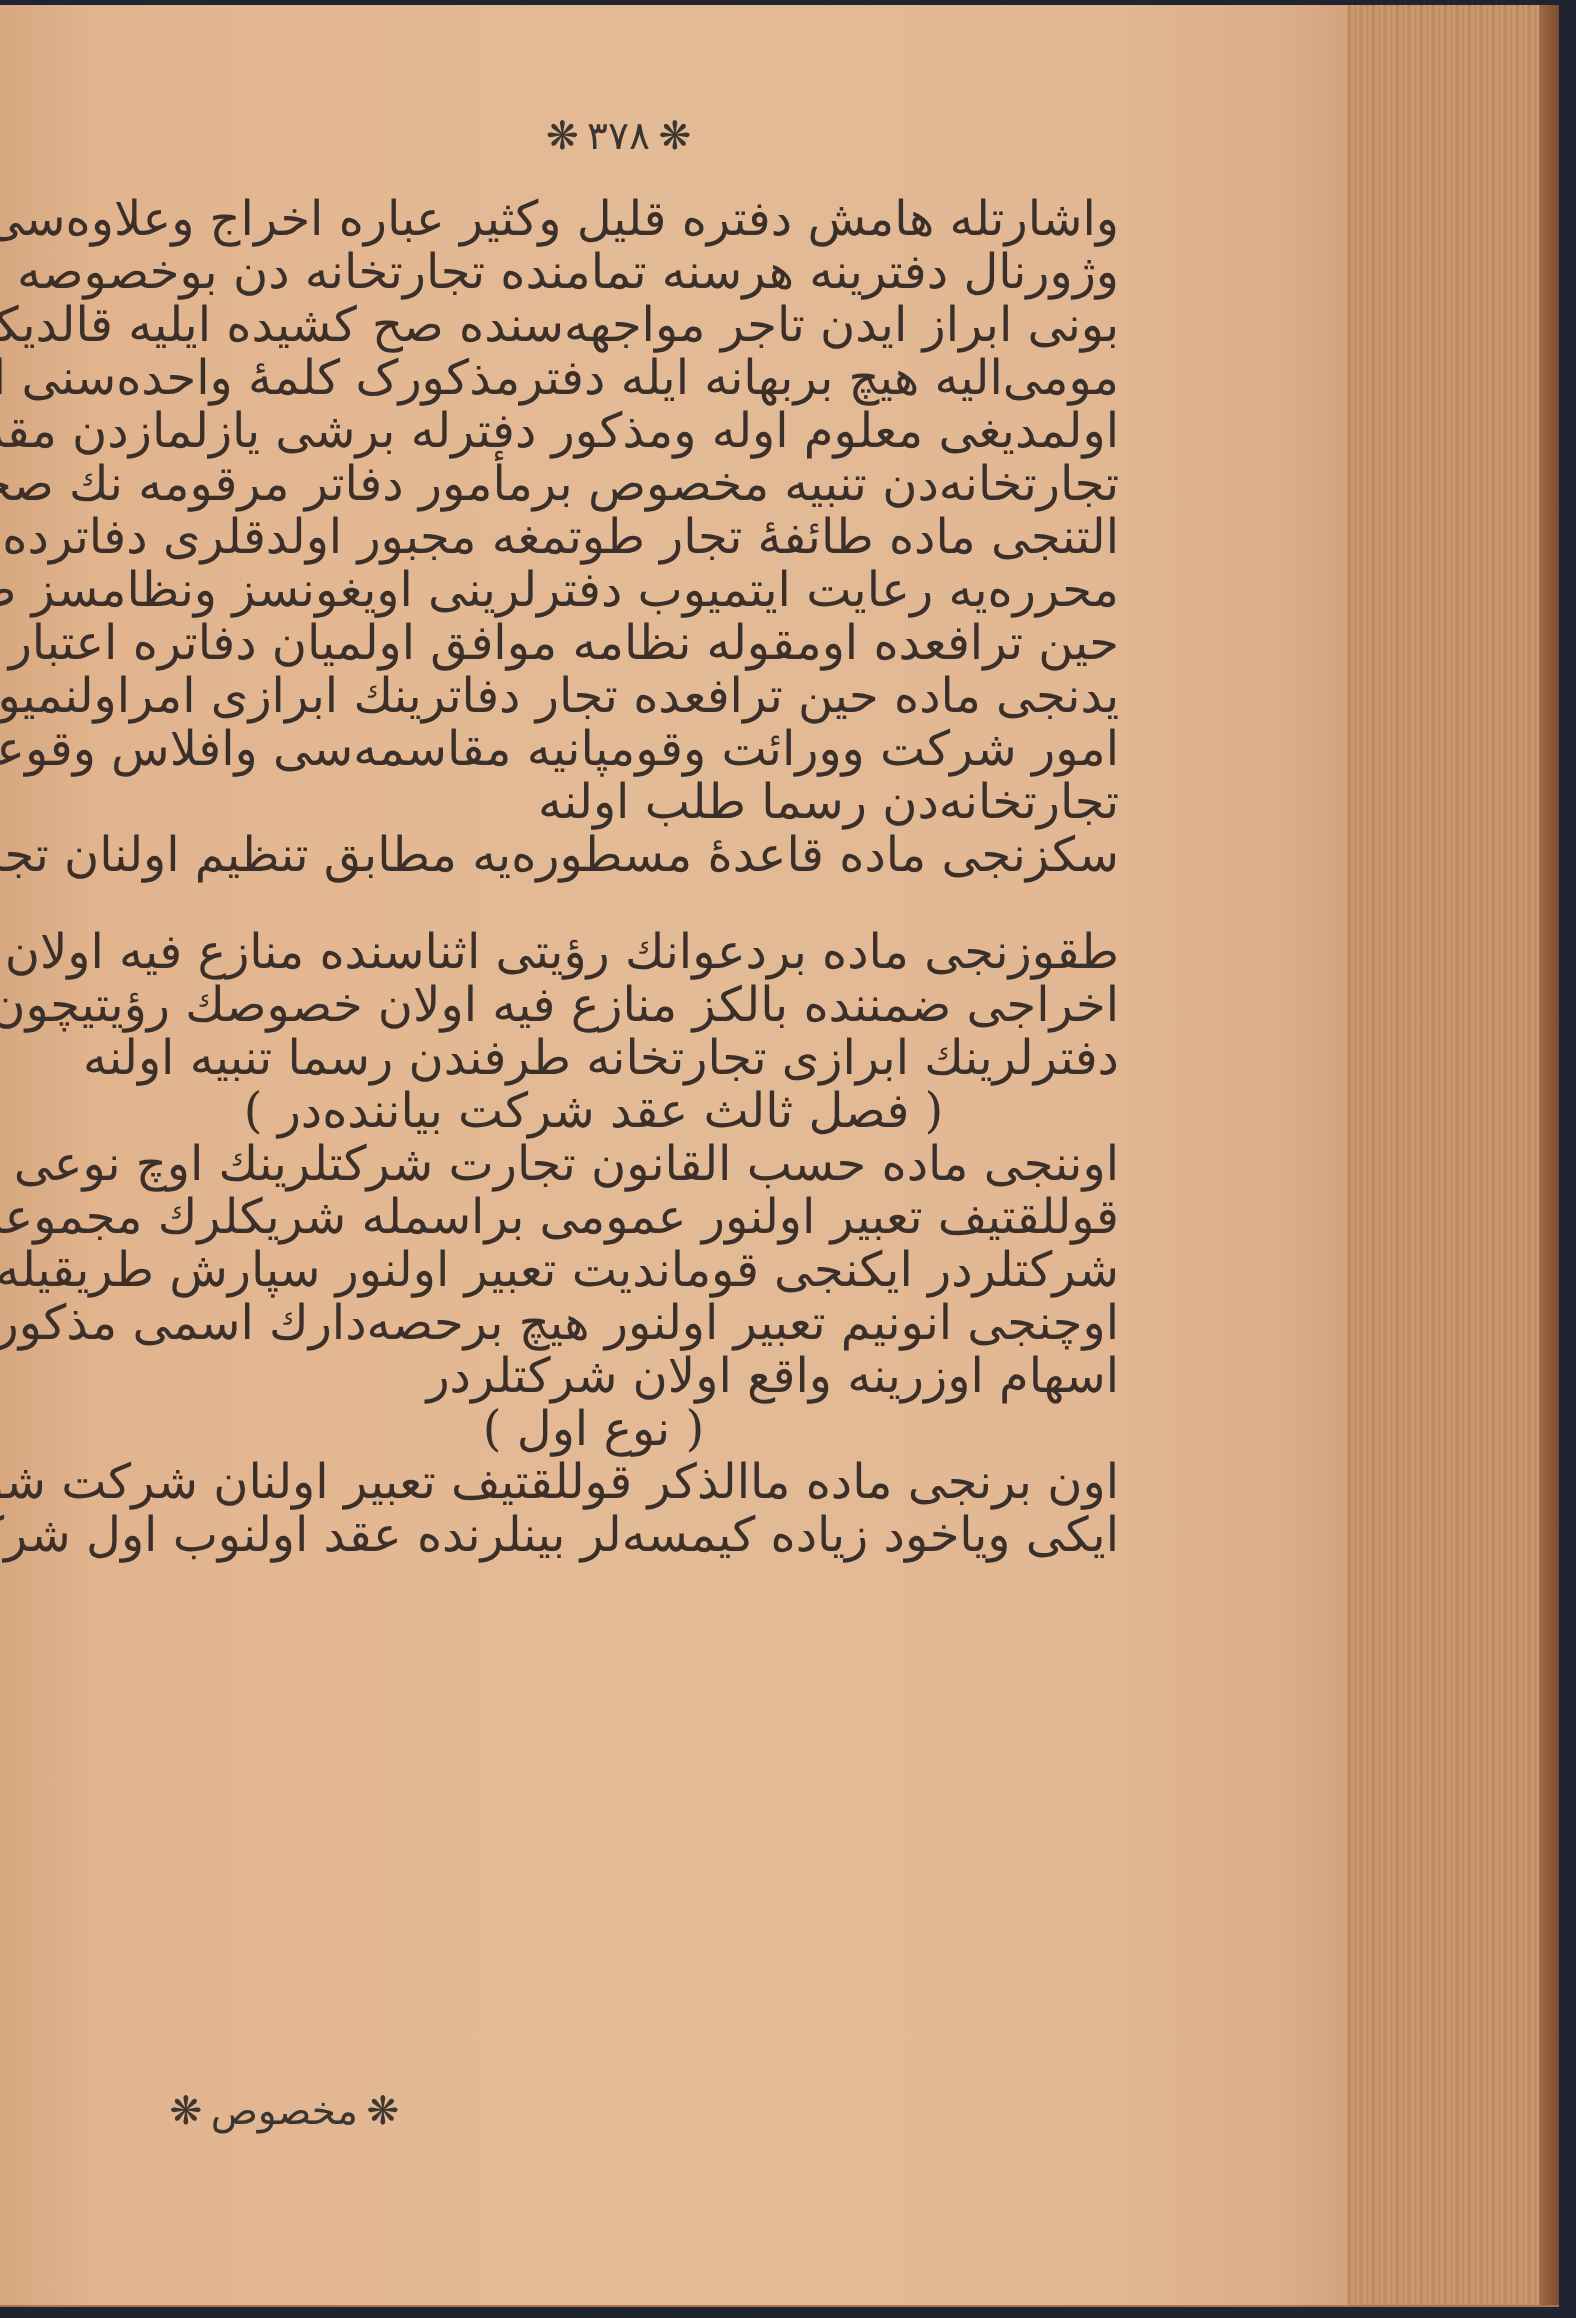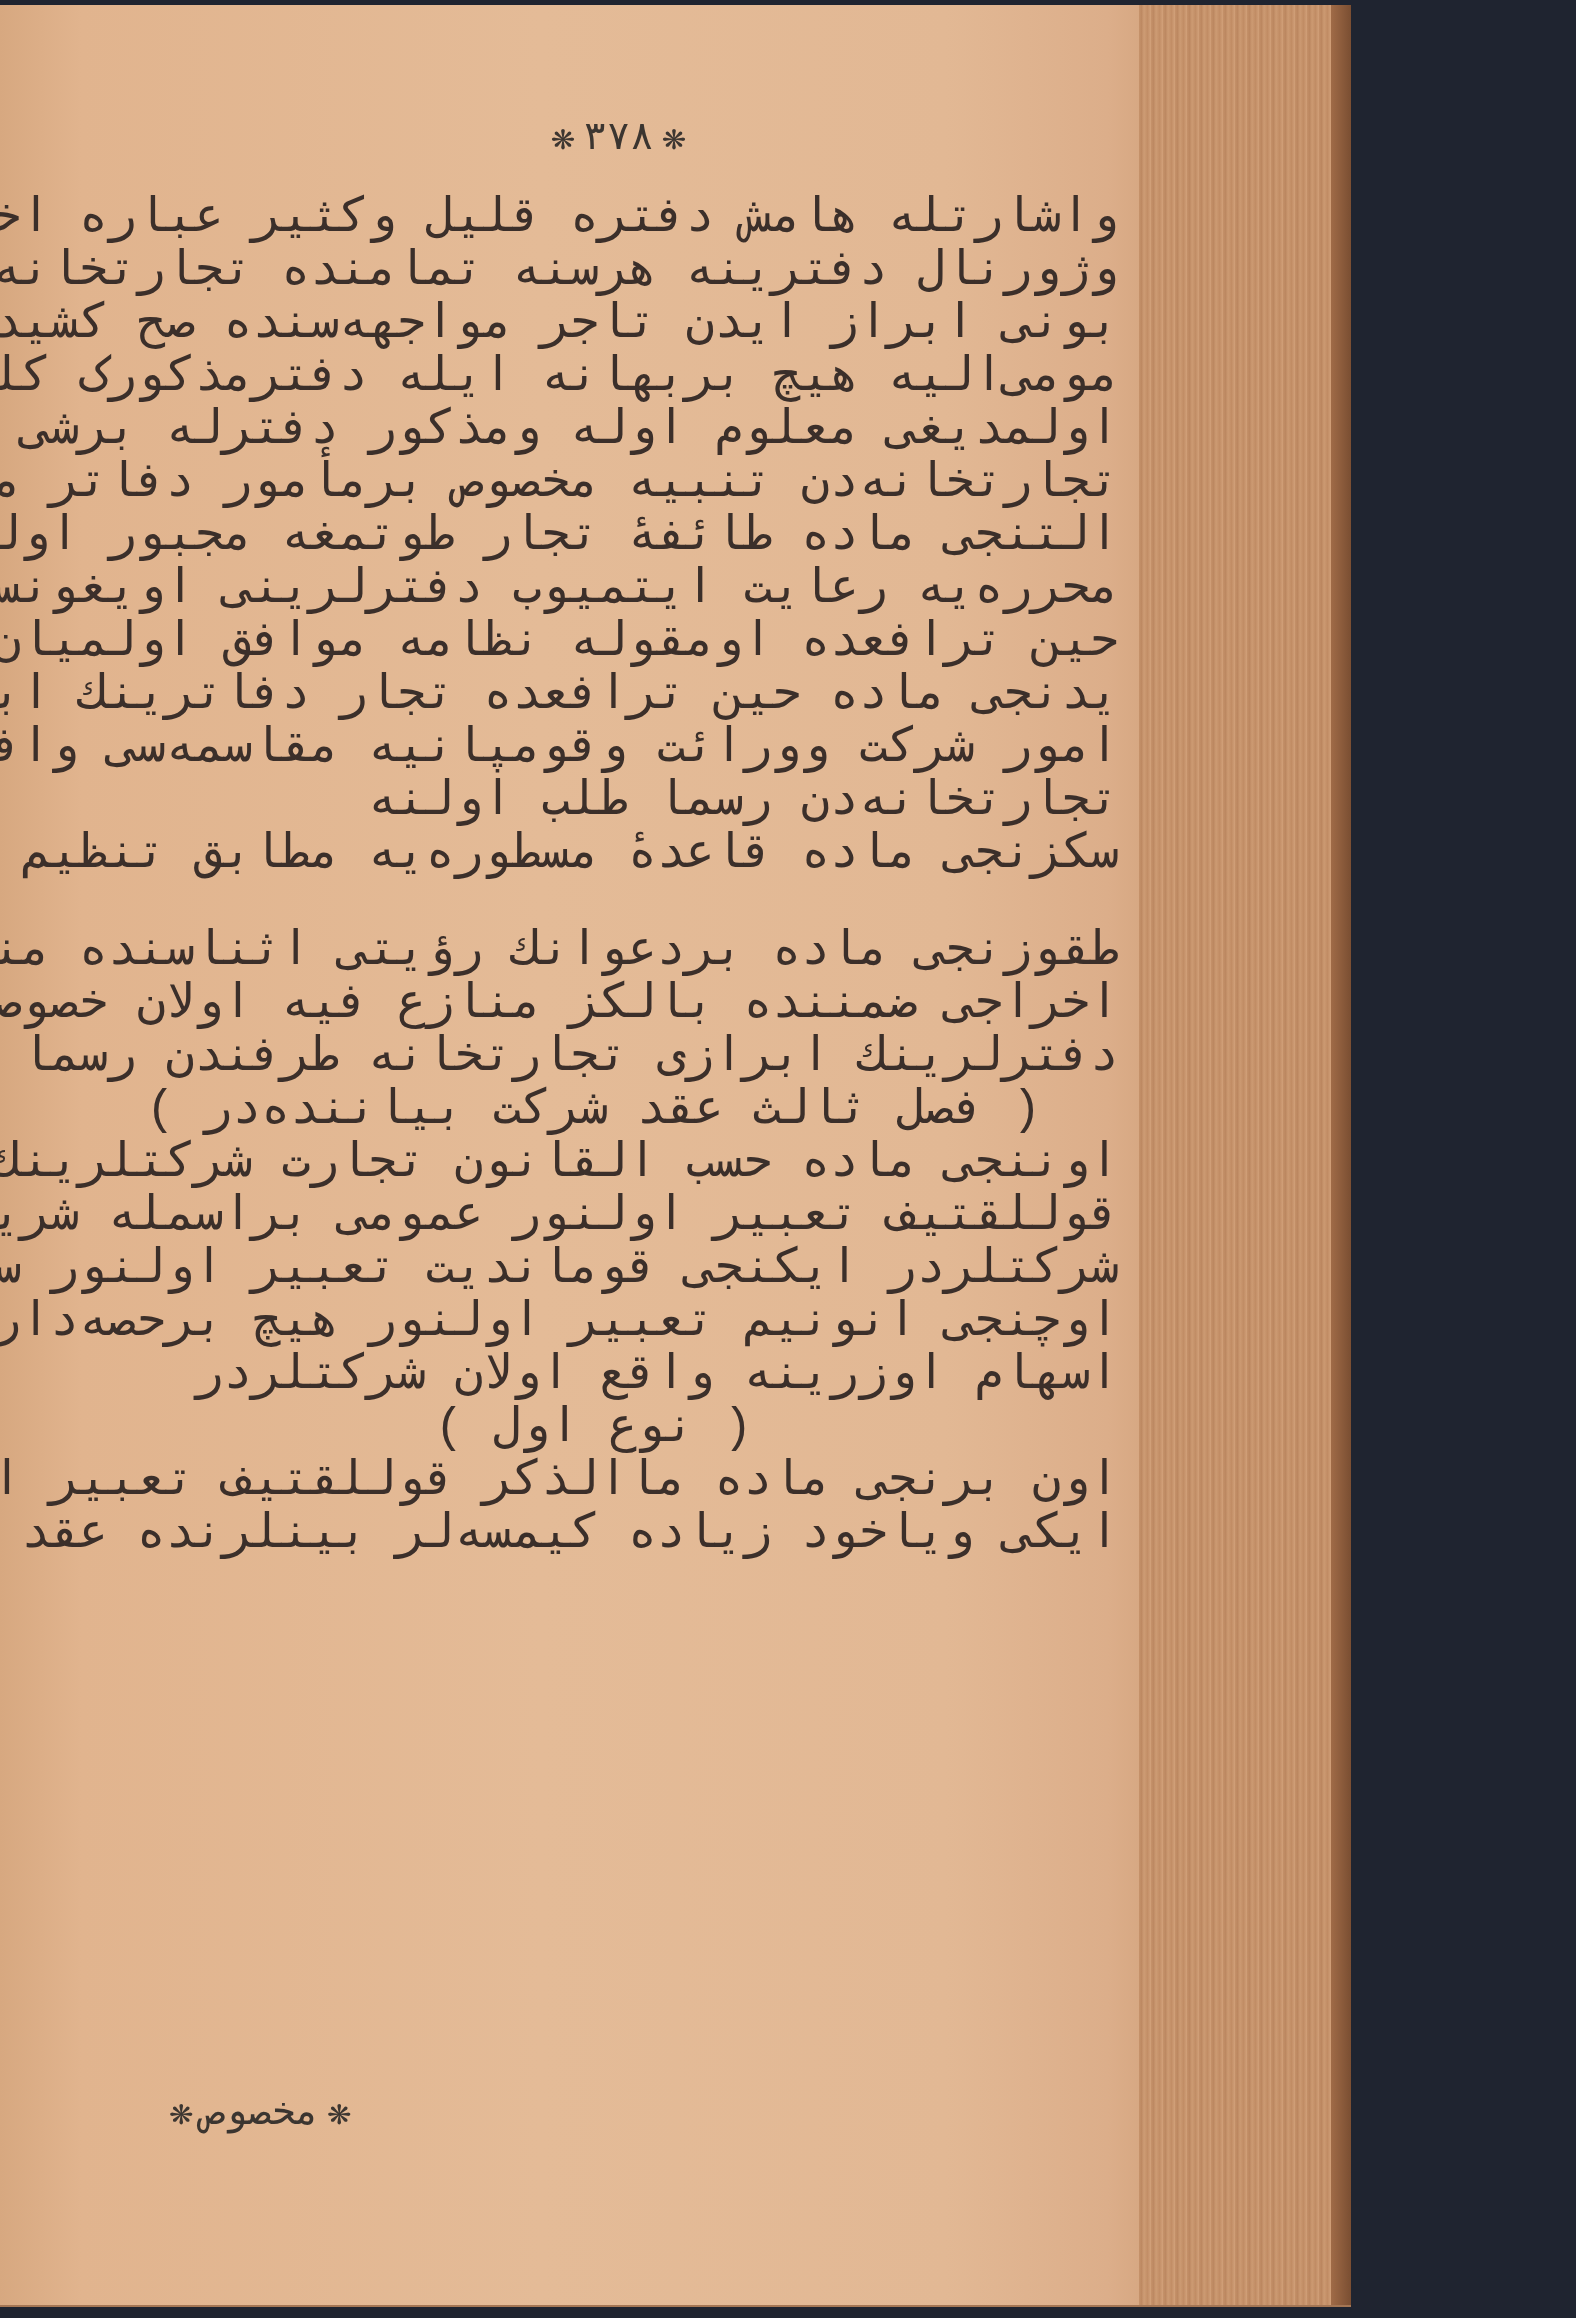--- a/index.html
+++ b/index.html
@@ -2,24 +2,23 @@
 <html style="font-size:13.6px"><head>
 <meta charset="utf-8">
 <style>
   html, body { margin: 0; padding: 0; }
   body {
     width: 1576px; height: 2319px; overflow: hidden; position: relative;
     background: #1f2430;
     font-family: "DejaVu Serif", serif;
   }
   .page {
-    position: absolute; left: 0; top: 5.1px; width: 1351px; height: 2300px;
+    position: absolute; left: 0; top: 5.1px; width: 1559px; height: 2300px;
     background: linear-gradient(90deg, #d7a880 0%, #e1b48e 6%, #e4bb97 40%, #e2b894 70%, #dcae8a 82%, #cf9f78 88%, #c9966f 100%);
     border-bottom: 2.5px solid #a47654;
-    font-family: Liberation Mono, monospace;
   }
   .page-edges {
     position: absolute; right: 0; top: 0; width: 212px; height: 100%;
     background: repeating-linear-gradient(90deg, #c38f67 0px, #b9845d 2.5px, #cc9a72 5.1px, #bf8a62 8.5px, #d2a17a 12px);
     opacity: 0.85;
   }
   .edge-shadow {
     position: absolute; right: 0; top: 0; width: 20.3px; height: 100%;
     background: linear-gradient(90deg, #a06b47, #7a4e32);
   }

